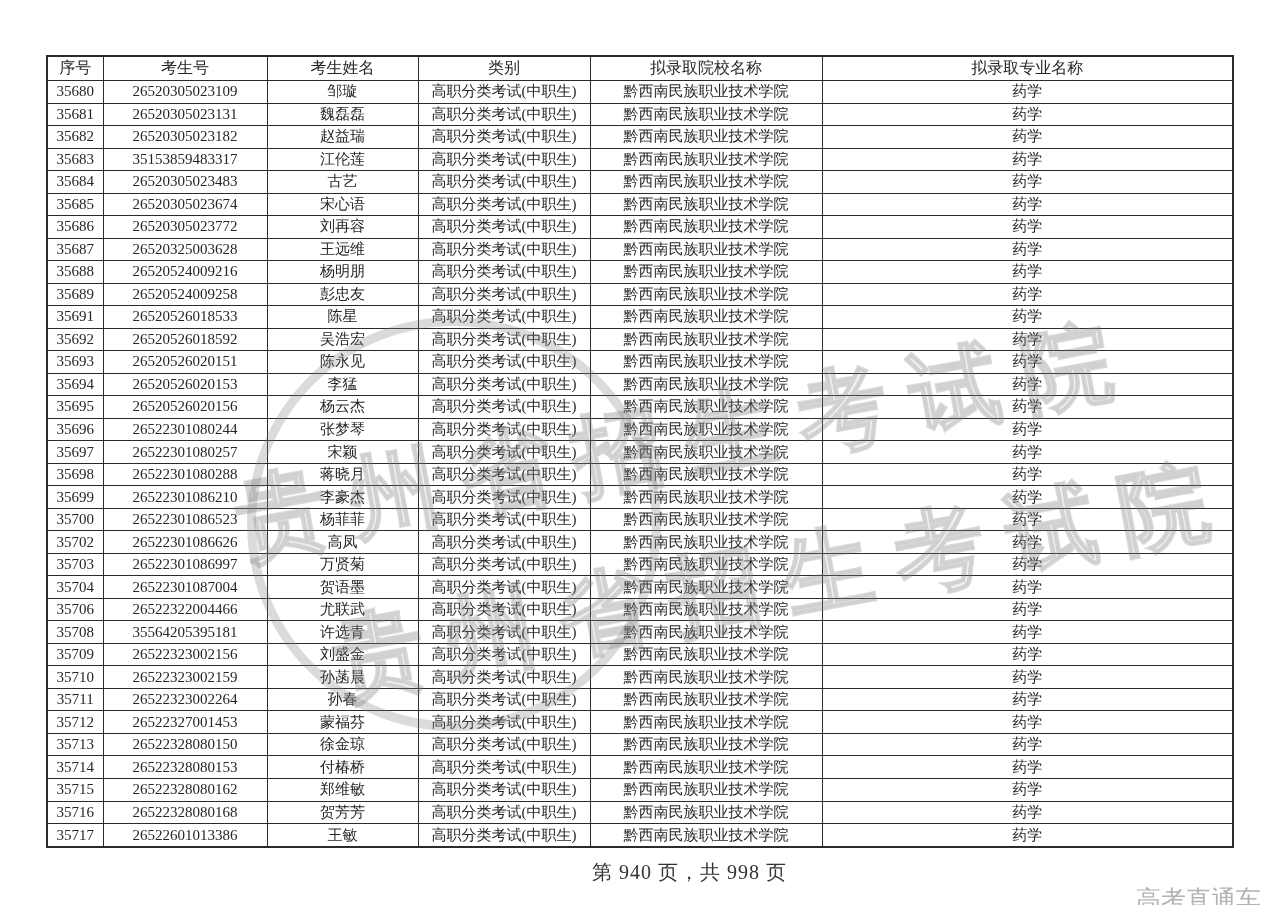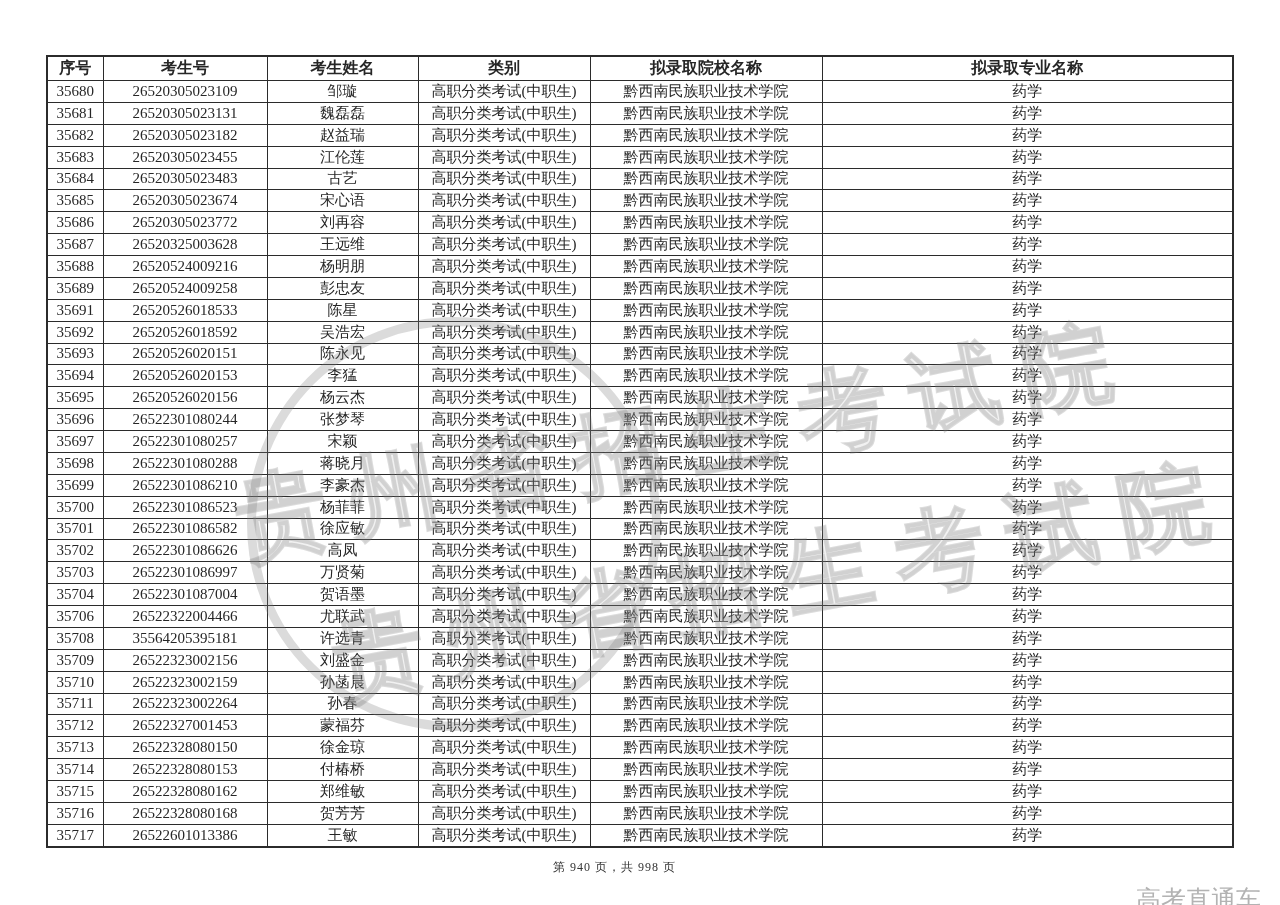--- a/index.html
+++ b/index.html
@@ -15,21 +15,21 @@
     position:absolute;left:46px;top:55px;width:1186px;height:793px;
     border-collapse:collapse;table-layout:fixed;
     border:2px solid #2b2b2b;
   }
   .roster th,.roster td{
     border:1px solid #2b2b2b;
     text-align:center;vertical-align:middle;
     padding:0 2px;white-space:nowrap;overflow:hidden;
     color:#262626;
   }
-  .roster th{font-size:16px;font-weight:bold;height:23px;}
+  .roster th{font-size:16px;font-weight:normal;height:23px;}
   .roster td{font-size:15px;font-weight:normal;}
 
   
   .wm{position:absolute;pointer-events:none;}
   .seal{
     left:247px;top:317px;width:396px;height:396px;
     border:9px solid rgba(125,125,125,0.28);
     border-radius:50%;
   }
   .wm-text{
@@ -38,22 +38,22 @@
     color:rgba(150,150,150,0.13);
     -webkit-text-stroke:2px rgba(120,120,120,0.26);
     white-space:nowrap;
     transform:rotate(-10.5deg);transform-origin:left center;
   }
   .wm1{left:238px;top:462px;}
   .wm2{left:335px;top:602px;}
 
   
   .footer{
-    position:absolute;left:553px;top:859px;
-    font-size:12px;color:#333;letter-spacing:1px;text-align:center;
+    position:absolute;left:592px;top:859px;
+    font-size:20px;color:#333;letter-spacing:1px;text-align:center;
   }
   .brand{
     position:absolute;left:1136px;top:850px;
     font-size:25px;color:#b3b3b3;
     font-family:"Liberation Sans","DejaVu Sans",sans-serif;
     margin-top:33px;
   }
 </style>
 </head>
 <body>
@@ -99,21 +99,21 @@
         <tr>
           <td>35682</td>
           <td>26520305023182</td>
           <td>赵益瑞</td>
           <td>高职分类考试(中职生)</td>
           <td>黔西南民族职业技术学院</td>
           <td>药学</td>
         </tr>
         <tr>
           <td>35683</td>
-          <td>26520305023455</td>
+          <td>35153859483317</td>
           <td>江伦莲</td>
           <td>高职分类考试(中职生)</td>
           <td>黔西南民族职业技术学院</td>
           <td>药学</td>
         </tr>
         <tr>
           <td>35684</td>
           <td>26520305023483</td>
           <td>古艺</td>
           <td>高职分类考试(中职生)</td>
@@ -234,28 +234,20 @@
         </tr>
         <tr>
           <td>35700</td>
           <td>26522301086523</td>
           <td>杨菲菲</td>
           <td>高职分类考试(中职生)</td>
           <td>黔西南民族职业技术学院</td>
           <td>药学</td>
         </tr>
         <tr>
-          <td>35701</td>
-          <td>26522301086582</td>
-          <td>徐应敏</td>
-          <td>高职分类考试(中职生)</td>
-          <td>黔西南民族职业技术学院</td>
-          <td>药学</td>
-        </tr>
-        <tr>
           <td>35702</td>
           <td>26522301086626</td>
           <td>高凤</td>
           <td>高职分类考试(中职生)</td>
           <td>黔西南民族职业技术学院</td>
           <td>药学</td>
         </tr>
         <tr>
           <td>35703</td>
           <td>26522301086997</td>

